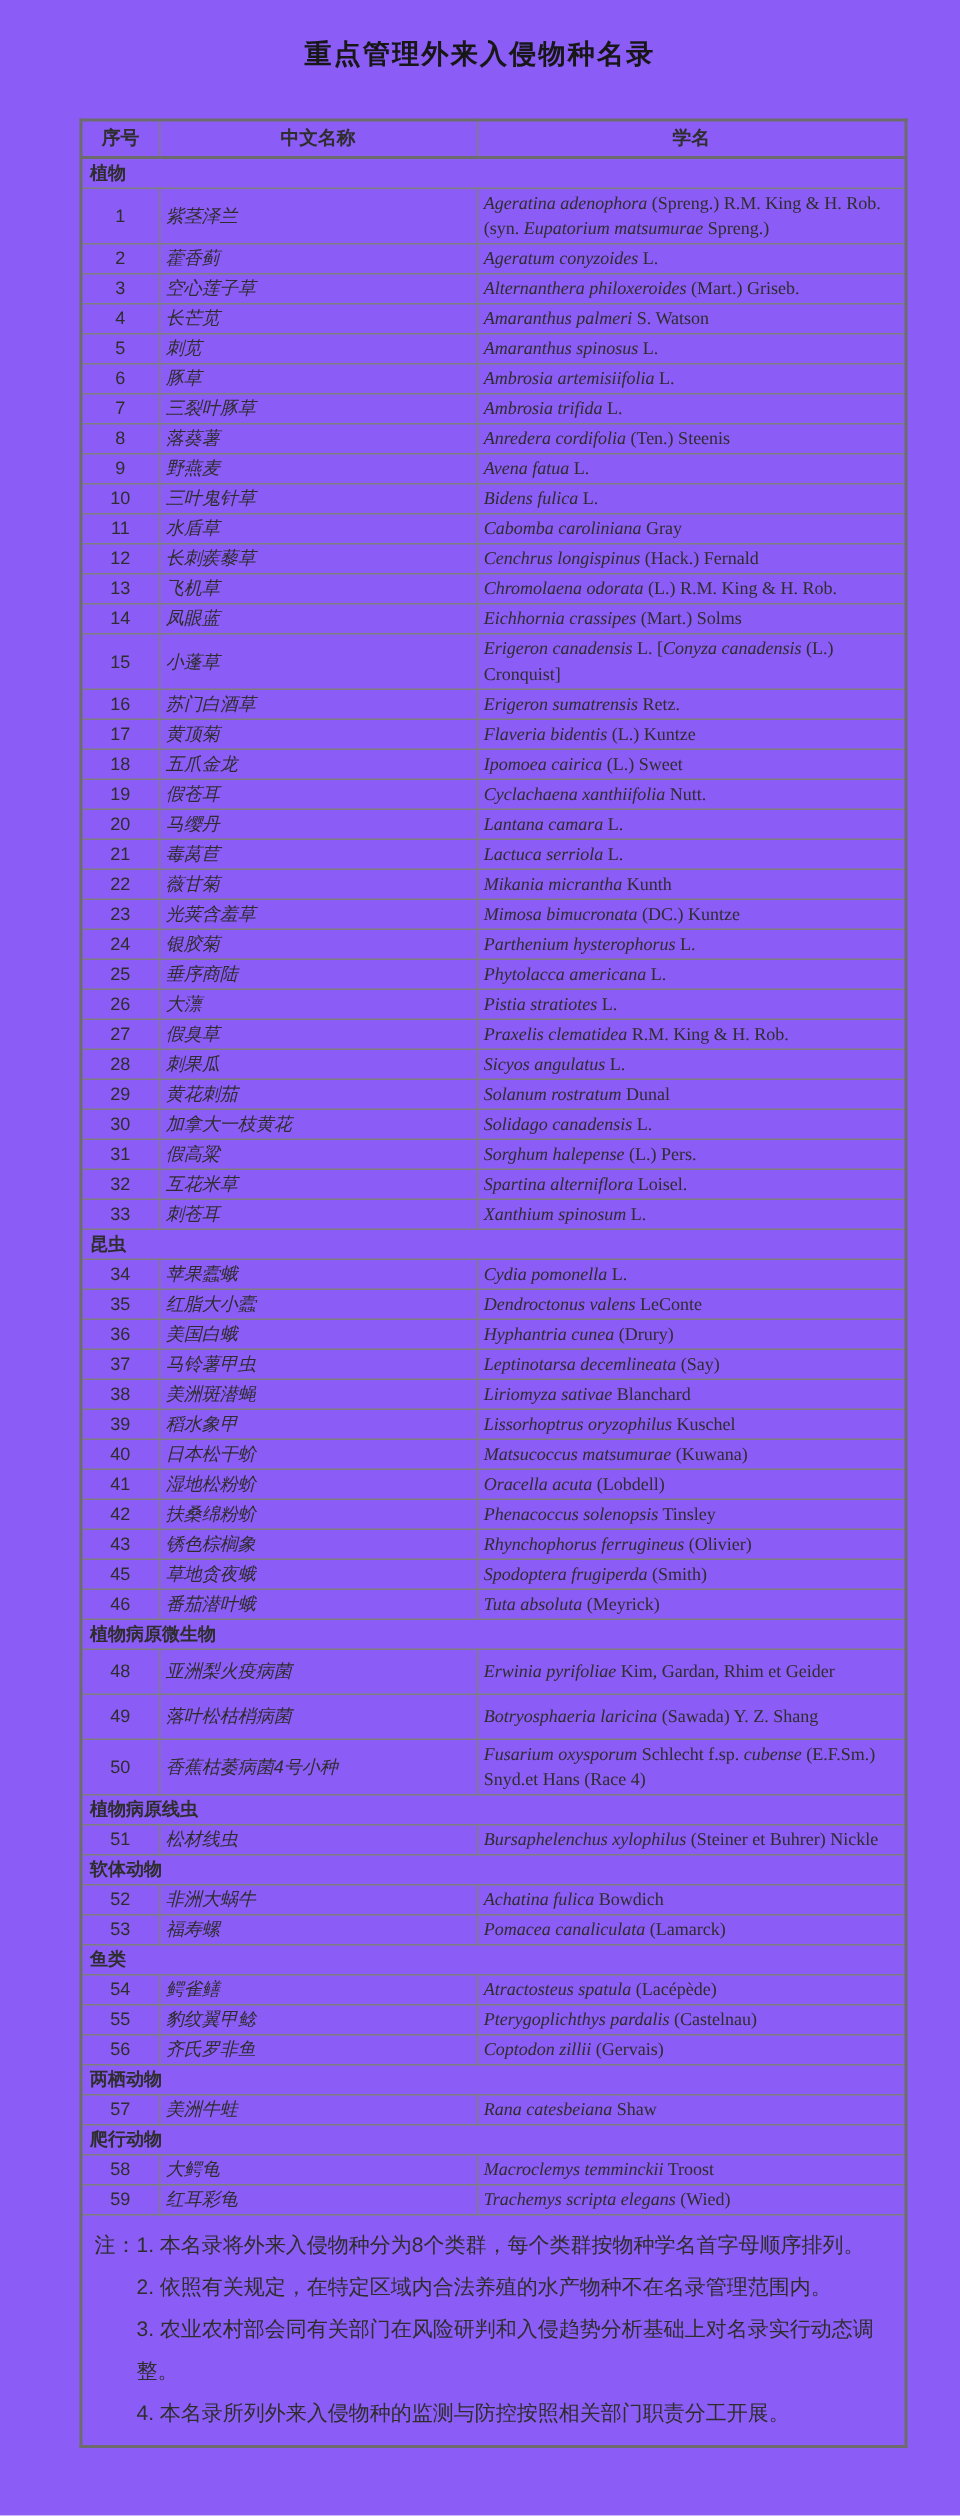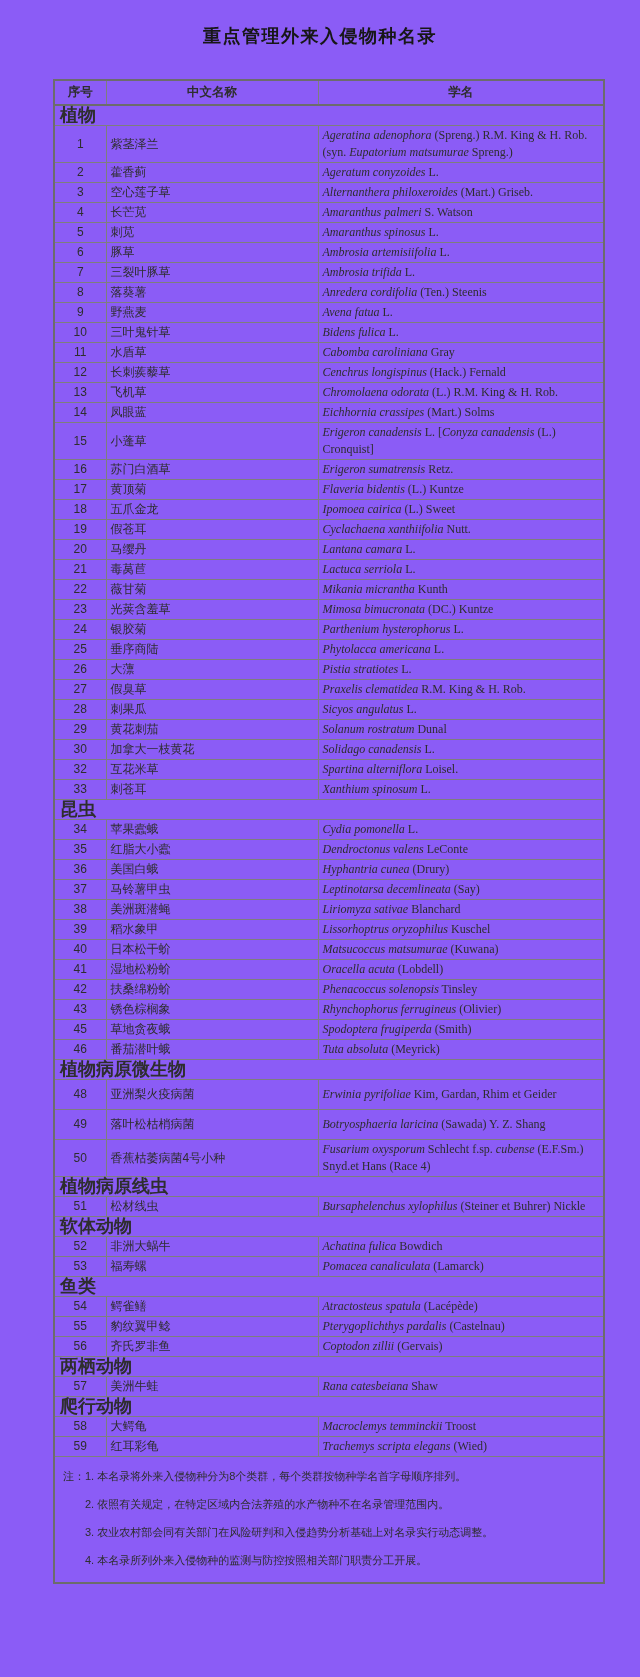--- a/index.html
+++ b/index.html
@@ -43,37 +43,37 @@
   table.species col.c-cn  { width: 212px; }
   table.species col.c-sci { width: 286px; }
   table.species thead th {
     font-weight: bold;
     text-align: center;
     font-size: 12.5px;
     padding: 3px 4px;
     border-bottom: 2px solid #6c6c6c;
   }
   td.no { text-align: center; }
-  td.cn { padding-left: 12px; }
+  td.cn { padding-left: 12px; font-style: italic; }
   td.sci {
     font-family: "Liberation Serif", serif;
     font-size: 12px;
     padding-left: 8px;
     padding-right: 3px;
   }
   td.sci i { font-style: italic; }
   tr.section td {
     font-weight: bold;
     padding-left: 5px;
-    font-size: 18px;
+    font-size: 12px;
   }
   tr.tall td { height: 30px; }
   tr.notes td {
     padding: 5px 8px 8px 8px;
-    font-size: 11px;
+    font-size: 14px;
     line-height: 28px;
   }
   .note-line { white-space: normal; }
   .note-line.indent { margin-left: 2em; }
 </style>
 </head>
 <body>
 
 <div class="page">
   <h1 class="doc-title">重点管理外来入侵物种名录</h1>
@@ -239,20 +239,25 @@
           <td class="no">29</td>
           <td class="cn">黄花刺茄</td>
           <td class="sci"><i>Solanum rostratum</i><span> Dunal</span></td>
         </tr>
         <tr>
           <td class="no">30</td>
           <td class="cn">加拿大一枝黄花</td>
           <td class="sci"><i>Solidago canadensis</i><span> L.</span></td>
         </tr>
         <tr>
+          <td class="no">31</td>
+          <td class="cn">假高粱</td>
+          <td class="sci"><i>Sorghum halepense</i><span> (L.) Pers.</span></td>
+        </tr>
+        <tr>
           <td class="no">32</td>
           <td class="cn">互花米草</td>
           <td class="sci"><i>Spartina alterniflora</i><span> Loisel.</span></td>
         </tr>
         <tr>
           <td class="no">33</td>
           <td class="cn">刺苍耳</td>
           <td class="sci"><i>Xanthium spinosum</i><span> L.</span></td>
         </tr>
         <tr class="section">

